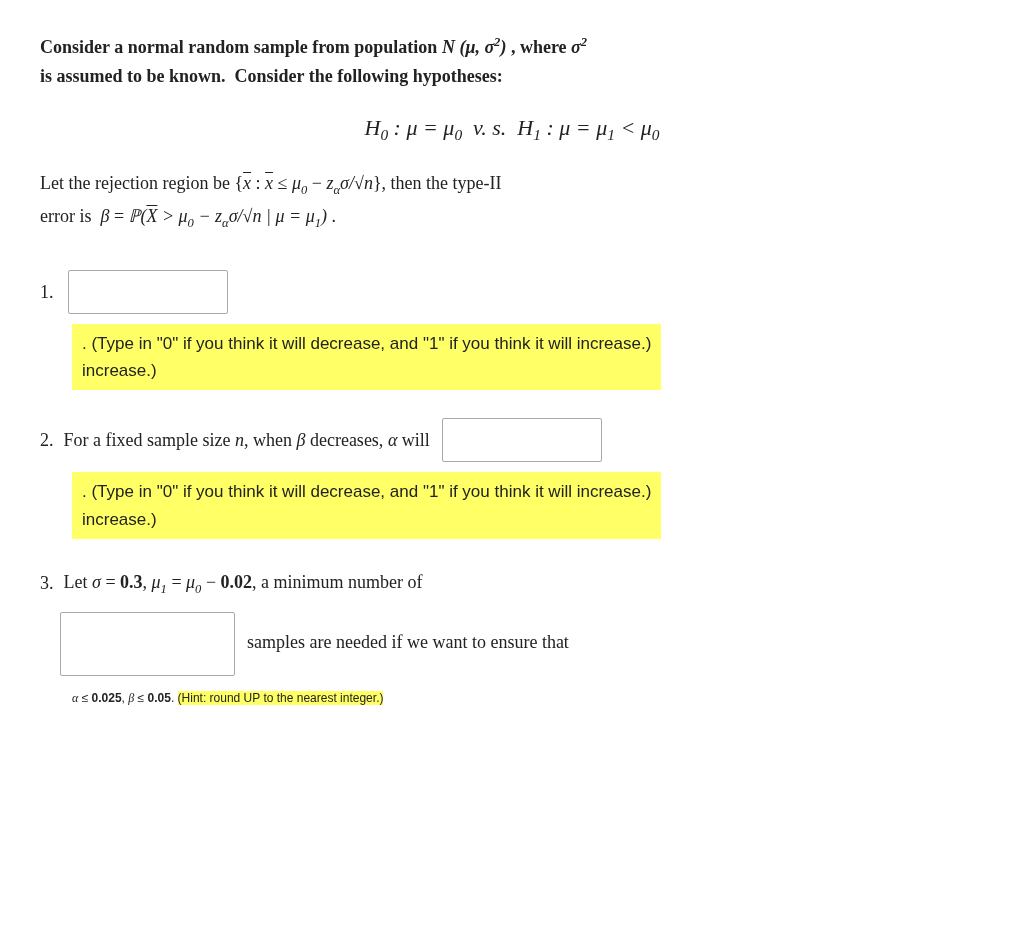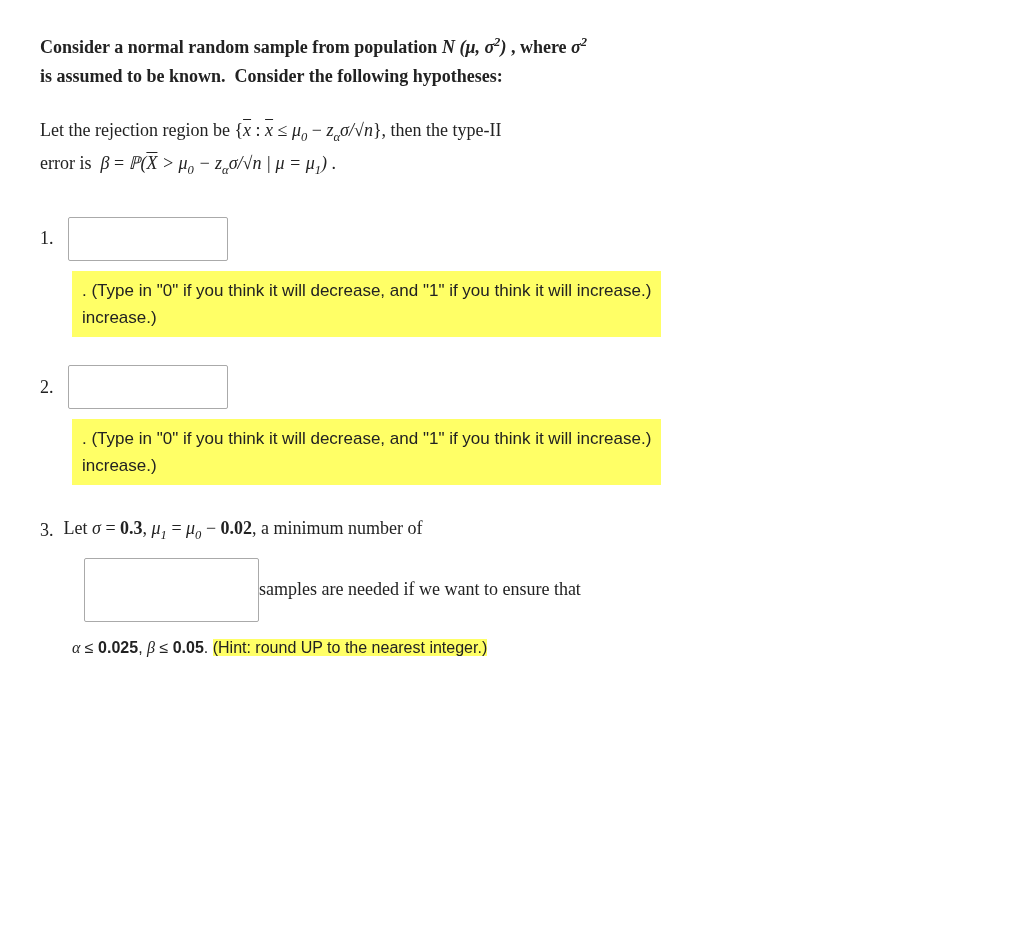--- a/index.html
+++ b/index.html
@@ -67,21 +67,21 @@
       display: inline-block;
       width: 175px;
       height: 64px;
       border: 1.5px solid #aaa;
       border-radius: 2px;
       vertical-align: top;
       margin-top: 2px;
     }
     .last-line {
       margin-left: 32px;
-      font-size: 16px;
+      font-size: 12px;
       font-family: Arial, sans-serif;
       line-height: 1.7;
     }
     .highlight {
       background: #ffff66;
     }
     .math {
       font-style: italic;
       font-family: 'Times New Roman', serif;
     }
@@ -95,56 +95,62 @@
 <div>
 
   <p class="intro-text">
     Consider a normal random sample from population
     <span class="math">
       <i>N</i> (<i>μ</i>, <i>σ</i><sup>2</sup>)
     </span>, where <span class="math"><i>σ</i><sup>2</sup></span><br>
     is assumed to be known.&nbsp; Consider the following hypotheses:
   </p>
 
+  <div class="hypothesis">
+    <i>H</i><sub>0</sub> : <i>μ</i> = <i>μ</i><sub>0</sub> &nbsp;<i>v. s.</i>&nbsp; <i>H</i><sub>1</sub> : <i>μ</i> = <i>μ</i><sub>1</sub> &lt; <i>μ</i><sub>0</sub>
+  </div>
 
   <p class="rejection-text">
     Let the rejection region be {<span class="math"><i><span class="bar">x</span></i></span> : <span class="math"><i><span class="bar">x</span></i></span> ≤ <span class="math"><i>μ</i><sub>0</sub></span> − <span class="math"><i>z</i><sub>α</sub><i>σ</i>/√<i>n</i></span>}, then the type-II<br>
     error is &nbsp;<span class="math"><i>β</i></span> = <span class="math">ℙ(<span style="text-decoration:overline;font-style:italic;">X</span> &gt; <i>μ</i><sub>0</sub> − <i>z</i><sub>α</sub><i>σ</i>/√<i>n</i> | <i>μ</i> = <i>μ</i><sub>1</sub>)</span> .
   </p>
 
   <div class="question-block">
     <div class="question-row">
       <span class="question-number">1.</span>
       <input type="text" class="answer-box" style="">
     </div>
     <div class="hint-box">
       . (Type in "0" if you think it will decrease, and "1" if you think it will increase.)<br>
       increase.)
     </div>
   </div>
 
   <div class="question-block">
     <div class="question-row">
       <span class="question-number">2.</span>
+      <span>
+        For a fixed sample size <span class="math"><i>n</i></span>, when <span class="math"><i>β</i></span> decreases, <span class="math"><i>α</i></span> will
+      </span>
       <input type="text" class="answer-box" style="">
     </div>
     <div class="hint-box">
       . (Type in "0" if you think it will decrease, and "1" if you think it will increase.)<br>
       increase.)
     </div>
   </div>
 
   <div class="question-block">
     <div class="question-row">
       <span class="question-number">3.</span>
       <span>
         Let <span class="math"><i>σ</i></span> = <strong>0.3</strong>, <span class="math"><i>μ</i><sub>1</sub></span> = <span class="math"><i>μ</i><sub>0</sub></span> − <strong>0.02</strong>, a minimum number of
       </span>
     </div>
-    <div style="display:flex; align-items:center; margin-left:44px; margin-bottom:12px;">
+    <div style="display:flex; align-items:center; gap:12px; margin-left:20px; margin-bottom:12px;">
       <input type="text" class="answer-box-tall" style="">
       <span>samples are needed if we want to ensure that</span>
     </div>
     <div class="last-line">
       <span class="math"><i>α</i></span> ≤ <strong>0.025</strong>, <span class="math"><i>β</i></span> ≤ <strong>0.05</strong>. <span class="highlight">(Hint: round UP to the nearest integer.)</span>
     </div>
   </div>
 
 </div>
 

